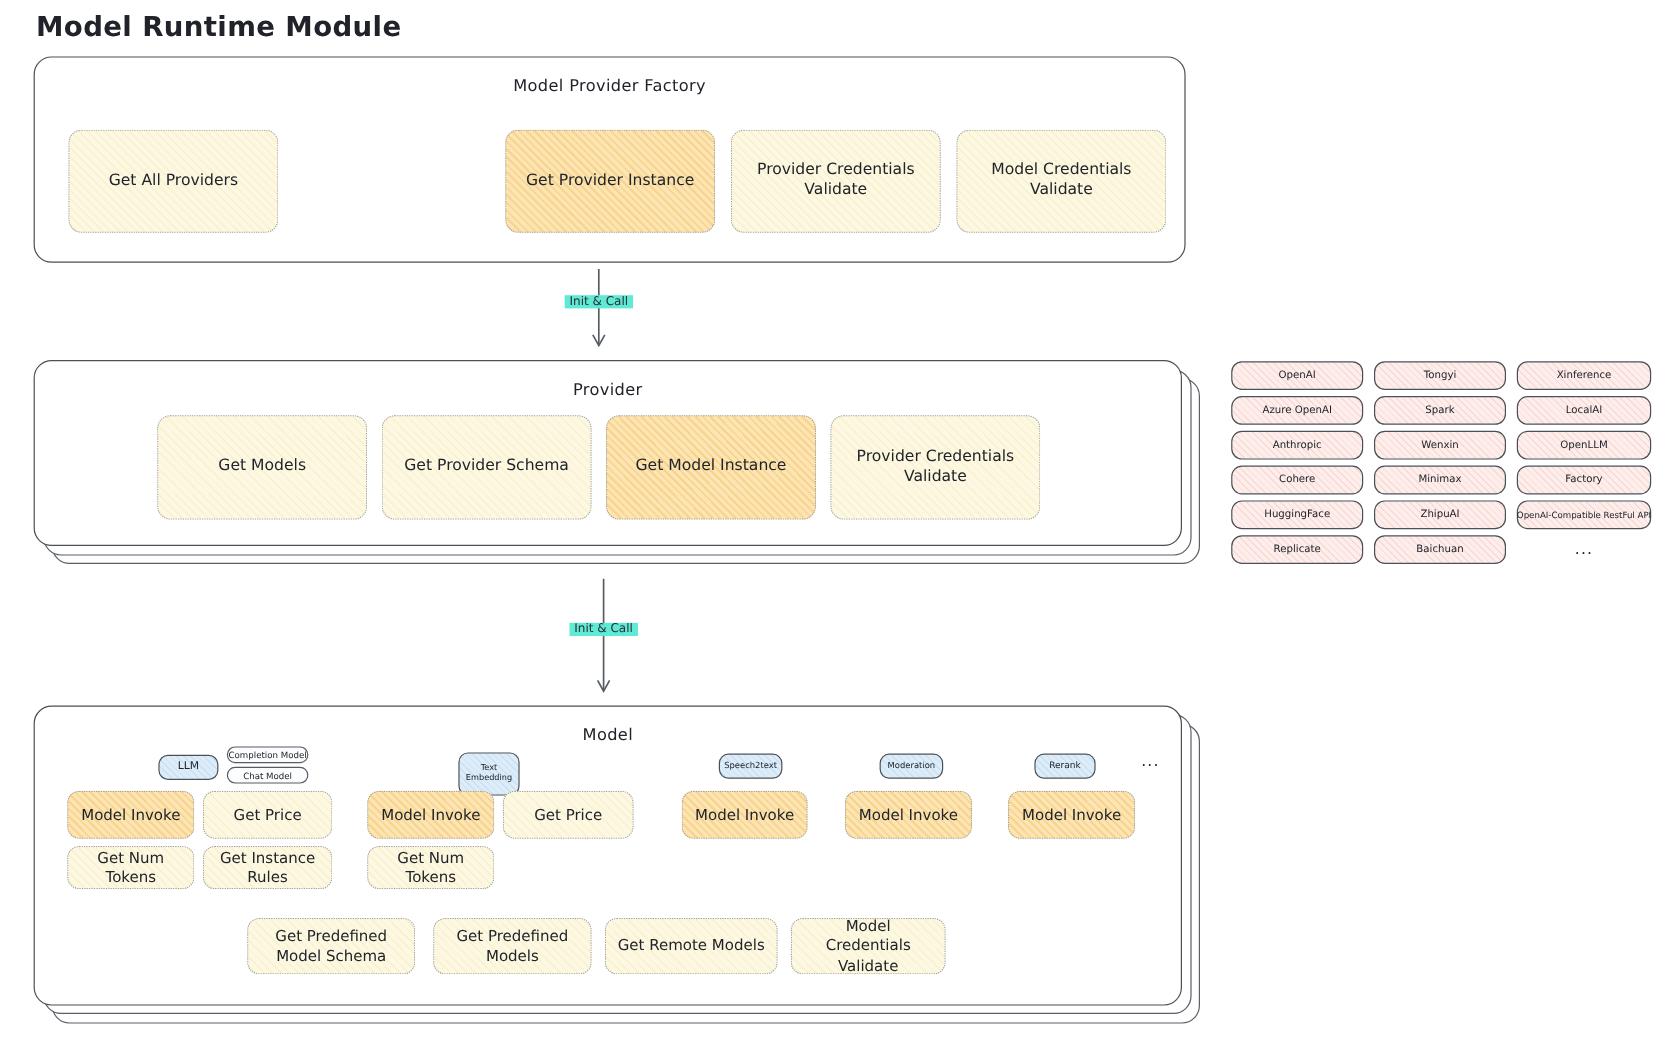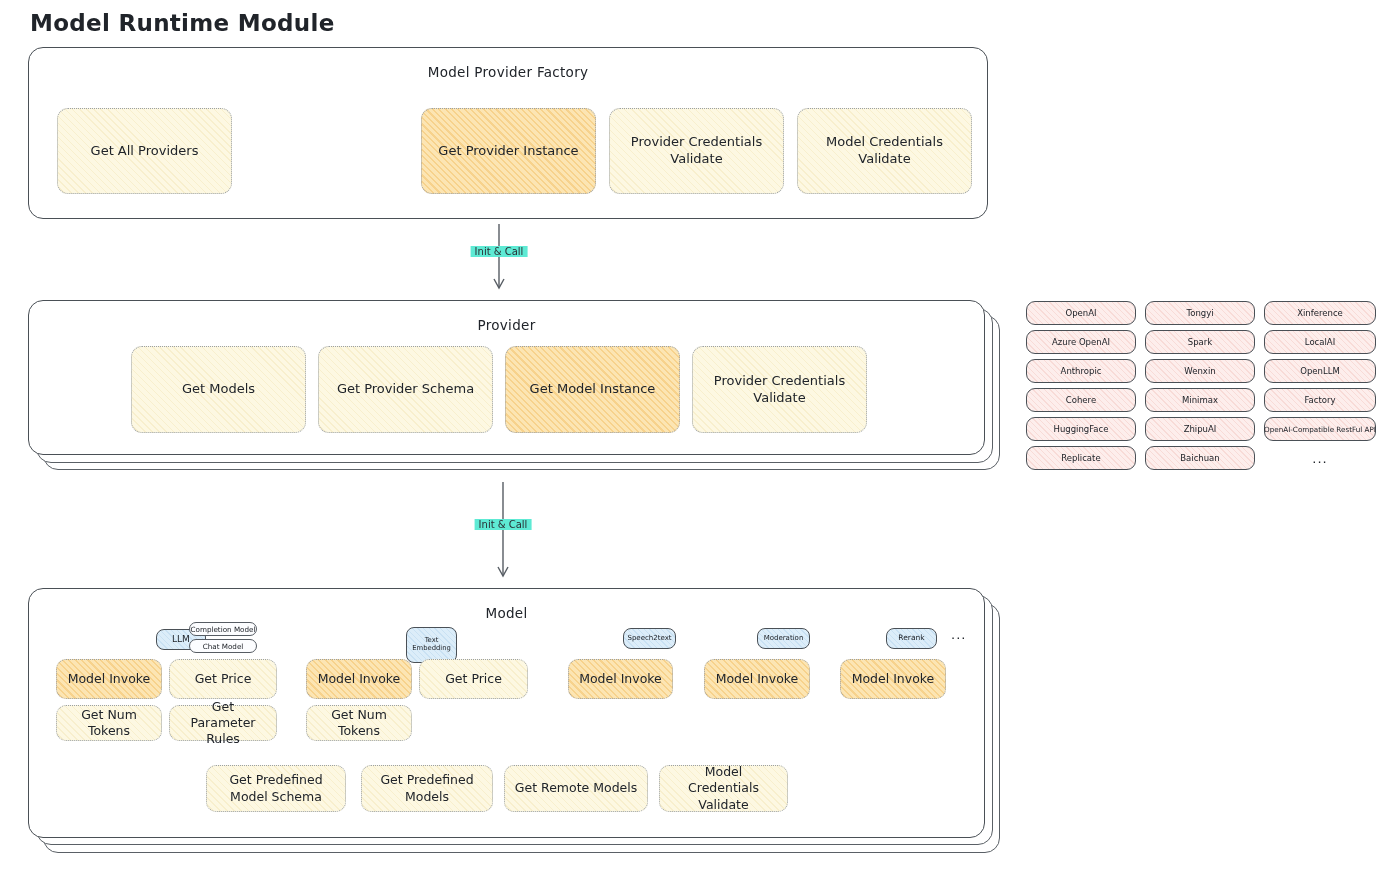--- a/index.html
+++ b/index.html
@@ -32,21 +32,21 @@
                    grid-template-columns:110px 110px 112px; column-gap:9px; row-gap:5px; }
   .chip-pink { height:24px; display:flex; align-items:center; justify-content:center; text-align:center;
                border:1.3px solid #4a5056; border-radius:9px; font-size:8.5px; white-space:nowrap;
                background:repeating-linear-gradient(45deg,#fdeeec 0px,#fdeeec 3px,#f8dbd7 3px,#f8dbd7 4px); }
   .chip-pink.long { font-size:7.2px; }
   .more-dots { display:flex; align-items:center; justify-content:center; font-size:13px; letter-spacing:1px; }
 
   
   .chip-blue { position:absolute; display:flex; align-items:center; justify-content:center; text-align:center;
                border:1.3px solid #4a5056; border-radius:8px; font-size:7.5px; line-height:1.15;
-               background:repeating-linear-gradient(45deg,#dcedf9 0px,#dcedf9 3px,#c9e1f3 3px,#c9e1f3 4px);margin-left:24px; }
+               background:repeating-linear-gradient(45deg,#dcedf9 0px,#dcedf9 3px,#c9e1f3 3px,#c9e1f3 4px); }
   .chip-white { position:absolute; display:flex; align-items:center; justify-content:center;
                 border:1.2px solid #565c63; border-radius:7px; font-size:7.2px; background:#fcfdff; }
   .tabs-more { position:absolute; font-size:13px; letter-spacing:1px; }
 </style>
 </head>
 <body>
 
 <div class="canvas">
 
   <div class="page-title">Model Runtime Module</div>
@@ -122,21 +122,21 @@
 
     <div class="fn-box small hl" style="left:27px;  top:70px; width:106px; height:40px;">Model Invoke</div>
     <div class="fn-box small" style="left:140px; top:70px; width:108px; height:40px;">Get Price</div>
     <div class="fn-box small hl" style="left:277px; top:70px; width:106px; height:40px;">Model Invoke</div>
     <div class="fn-box small" style="left:390px; top:70px; width:109px; height:40px;">Get Price</div>
     <div class="fn-box small hl" style="left:539px; top:70px; width:105px; height:40px;">Model Invoke</div>
     <div class="fn-box small hl" style="left:675px; top:70px; width:106px; height:40px;">Model Invoke</div>
     <div class="fn-box small hl" style="left:811px; top:70px; width:106px; height:40px;">Model Invoke</div>
 
     <div class="fn-box small" style="left:27px;  top:116px; width:106px; height:36px;">Get Num Tokens</div>
-    <div class="fn-box small" style="left:140px; top:116px; width:108px; height:36px;">Get Parameter Rules</div>
+    <div class="fn-box small" style="left:140px; top:116px; width:108px; height:36px;">Get Instance Rules</div>
     <div class="fn-box small" style="left:277px; top:116px; width:106px; height:36px;">Get Num Tokens</div>
 
     <div class="fn-box small" style="left:177px; top:176px; width:140px; height:47px;">Get Predefined Model Schema</div>
     <div class="fn-box small" style="left:332px; top:176px; width:132px; height:47px;">Get Predefined Models</div>
     <div class="fn-box small" style="left:475px; top:176px; width:144px; height:47px;">Get Remote Models</div>
     <div class="fn-box small" style="left:630px; top:176px; width:129px; height:47px;">Model Credentials Validate</div>
   </section>
 
 </div>
 

